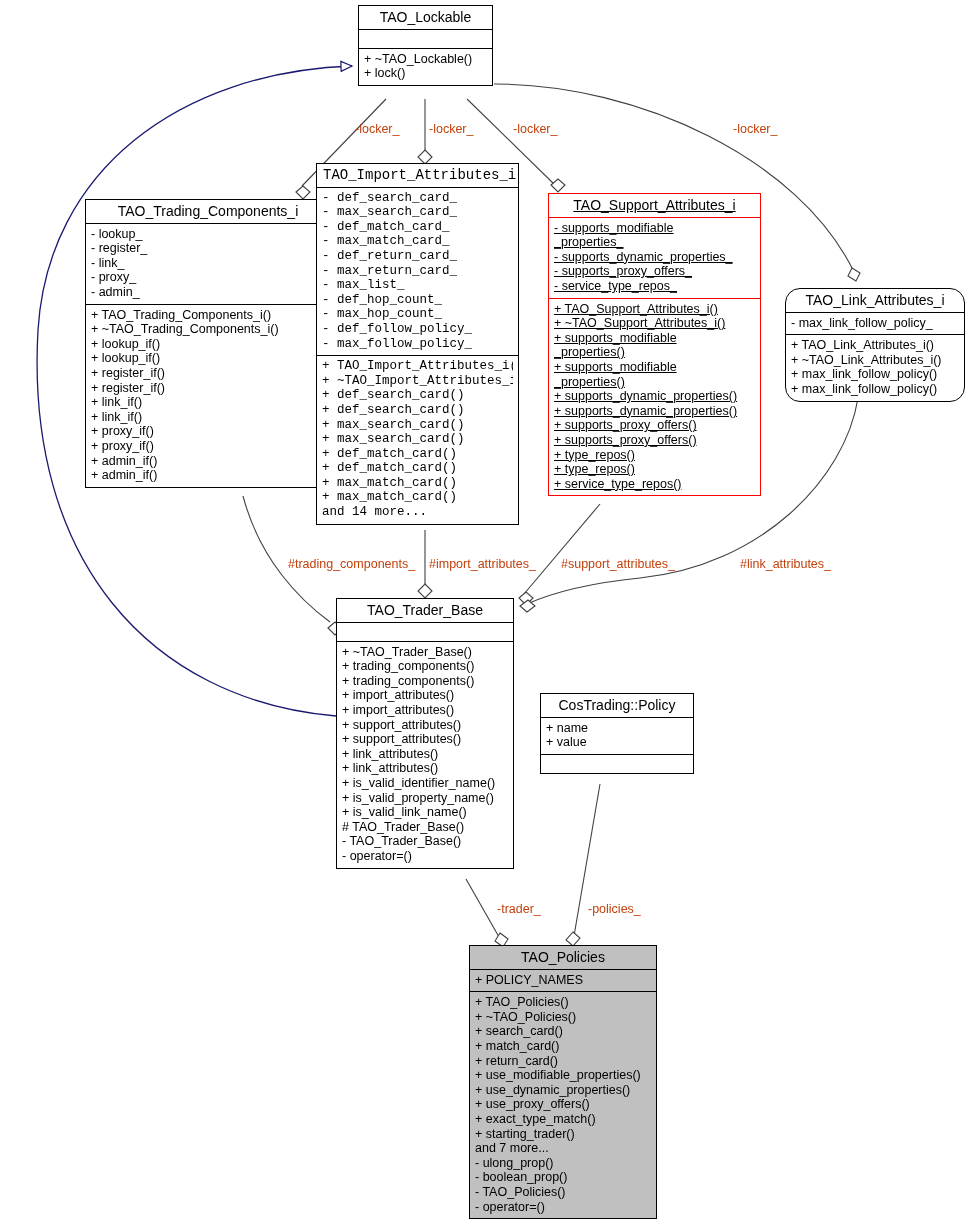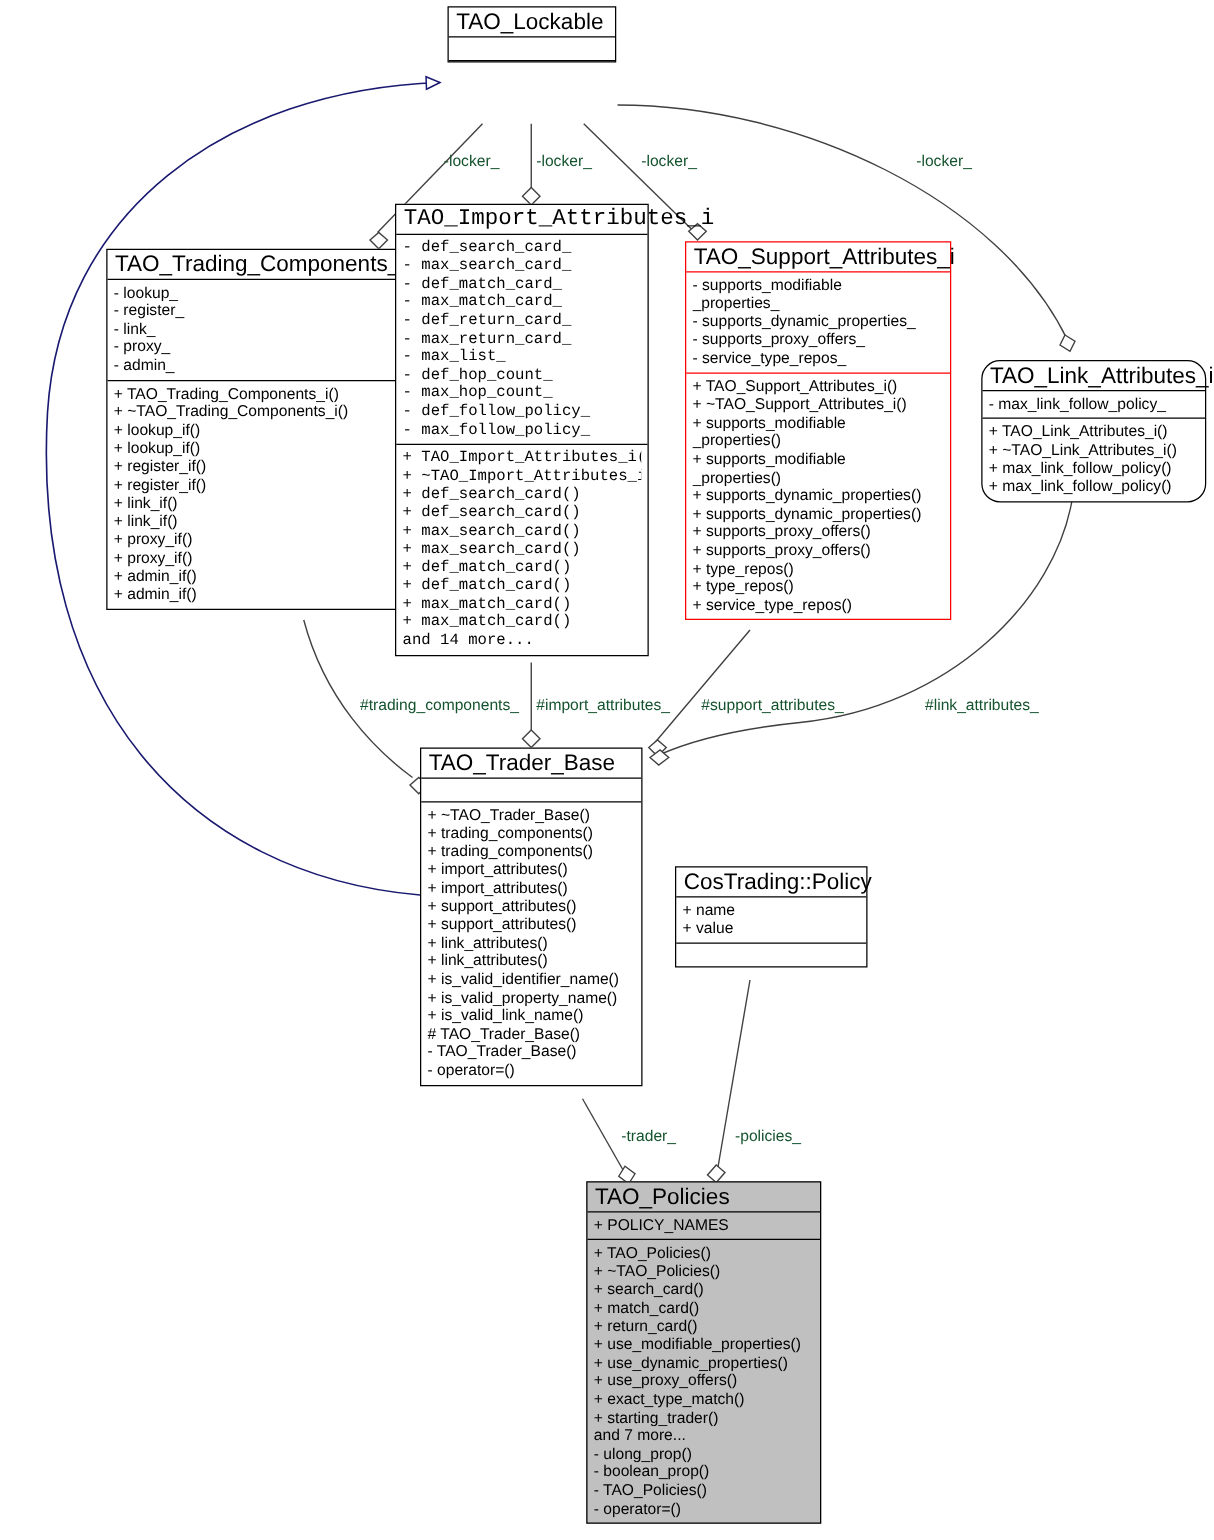--- a/index.html
+++ b/index.html
@@ -31,23 +31,23 @@
     box-sizing: border-box;
     border: 1px solid #000000;
     background: #ffffff;
     font-size: 12.5px;
     line-height: 14.6px;
     color: #000000;
   }
   .umlbox.red { border-color: #ff0000; }
   .umlbox.shaded { background: #c0c0c0; }
   .uml-title {
-    text-align: left;
+    text-align: center;
     padding: 4px 6px 4px 6px;
-    font-size: 18px;
+    font-size: 14px;
     white-space: nowrap;
   }
   .uml-sep {
     border-top: 1px solid #000000;
     height: 0;
     font-size: 0;
     line-height: 0;
   }
   .umlbox.red .uml-sep { border-top-color: #ff0000; }
   .uml-section {
@@ -57,21 +57,21 @@
     height: 18px;
     padding: 0;
   }
   .uml-row {
     white-space: pre;
     overflow: hidden;
   }
   .edge-label {
     position: absolute;
     font-size: 12.5px;
-    color: #14532d;
+    color: #c2410c;
     white-space: nowrap;
     background: transparent;
   }
 </style>
 </head>
 <body>
 
 <div id="diagram">
 
   <svg class="edges" viewBox="0 0 971 1232" xmlns="http://www.w3.org/2000/svg">
@@ -112,20 +112,24 @@
 
     <path d="M 600 784 L 574 936" fill="none" stroke="#404040" stroke-width="1.1"></path>
     <polygon points="573,932 580,938 573,946 566,940" fill="#ffffff" stroke="#404040" stroke-width="1.1"></polygon>
   </svg>
 
   <div class="umlbox" style="left:358px; top:5px; width:135px;">
     <div class="uml-title">TAO_Lockable</div>
     <div class="uml-sep"></div>
     <div class="uml-section empty"></div>
     <div class="uml-sep"></div>
+    <div class="uml-section">
+      <div class="uml-row">+ ~TAO_Lockable()</div>
+      <div class="uml-row">+ lock()</div>
+    </div>
   </div>
 
   <div class="umlbox" style="left:85px; top:199px; width:246px;">
     <div class="uml-title">TAO_Trading_Components_i</div>
     <div class="uml-sep"></div>
     <div class="uml-section">
       <div class="uml-row">- lookup_</div>
       <div class="uml-row">- register_</div>
       <div class="uml-row">- link_</div>
       <div class="uml-row">- proxy_</div>
@@ -173,21 +177,21 @@
       <div class="uml-row">+ max_search_card()</div>
       <div class="uml-row">+ max_search_card()</div>
       <div class="uml-row">+ def_match_card()</div>
       <div class="uml-row">+ def_match_card()</div>
       <div class="uml-row">+ max_match_card()</div>
       <div class="uml-row">+ max_match_card()</div>
       <div class="uml-row">and 14 more...</div>
     </div>
   </div>
 
-  <div class="umlbox red" style="left:548px; top:193px; width:213px;">
+  <div class="umlbox red" style="left:548px; top:193px; width:213px;text-decoration:underline;">
     <div class="uml-title">TAO_Support_Attributes_i</div>
     <div class="uml-sep"></div>
     <div class="uml-section">
       <div class="uml-row">- supports_modifiable</div>
       <div class="uml-row">_properties_</div>
       <div class="uml-row">- supports_dynamic_properties_</div>
       <div class="uml-row">- supports_proxy_offers_</div>
       <div class="uml-row">- service_type_repos_</div>
     </div>
     <div class="uml-sep"></div>

